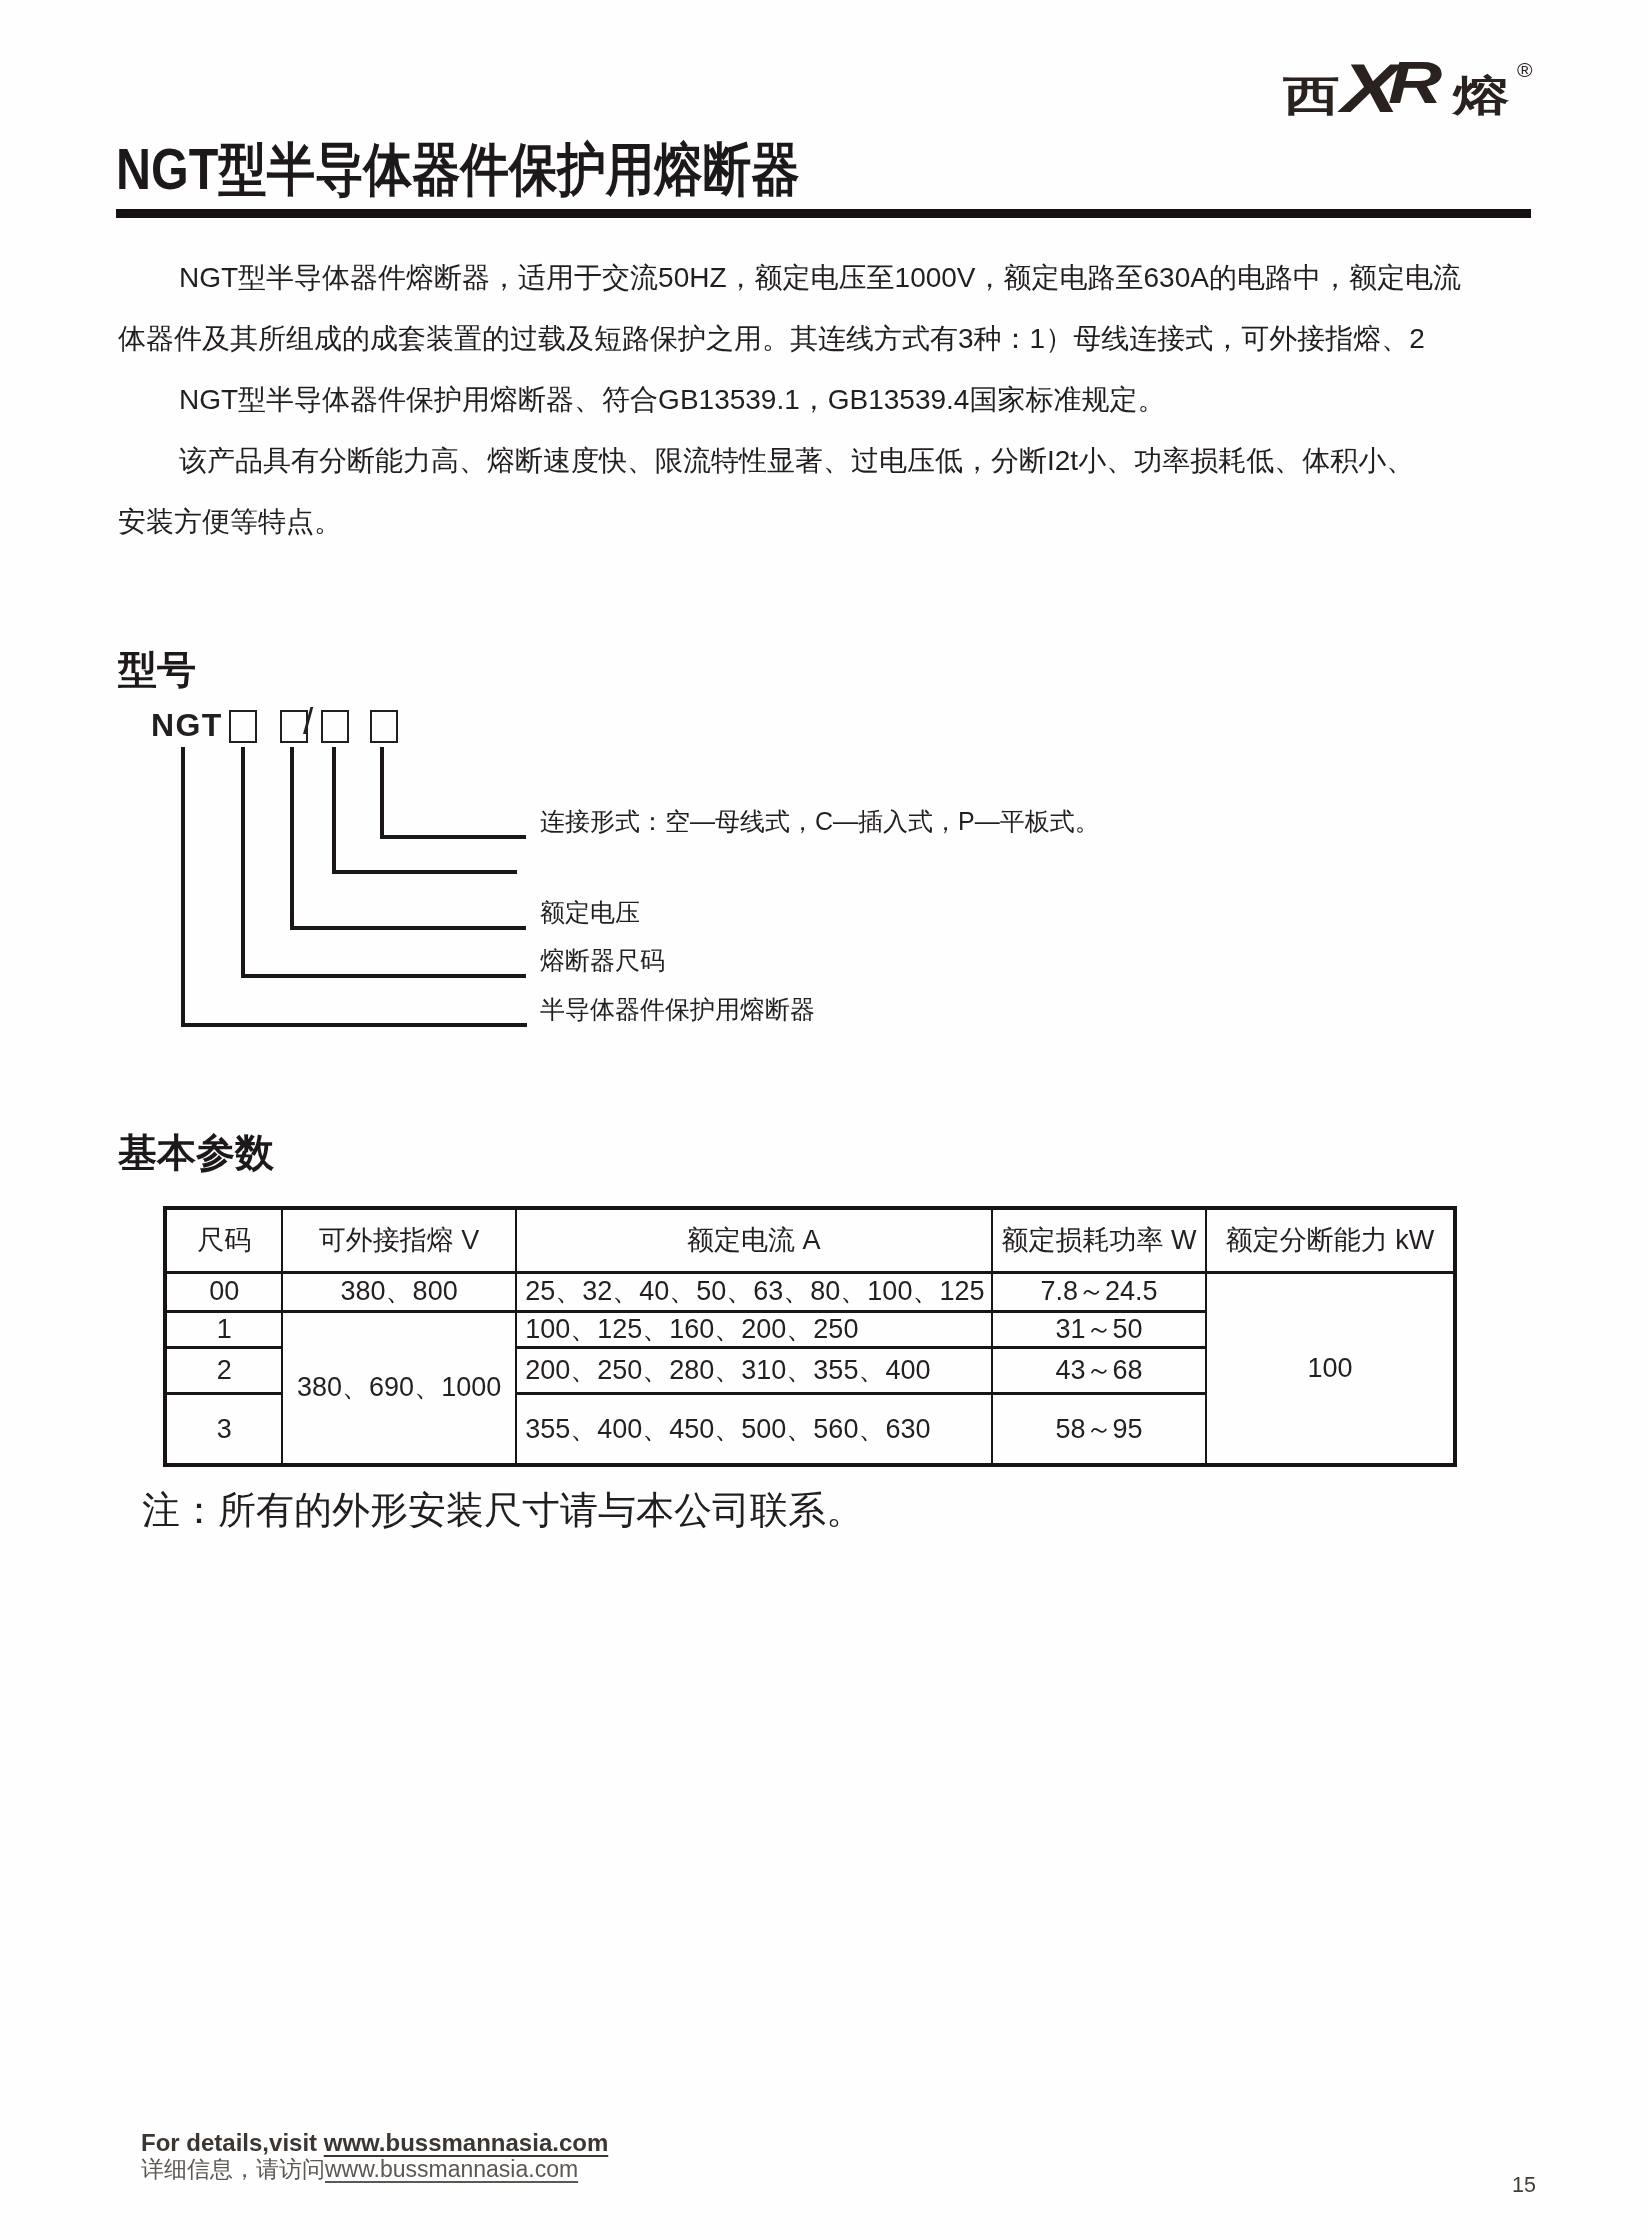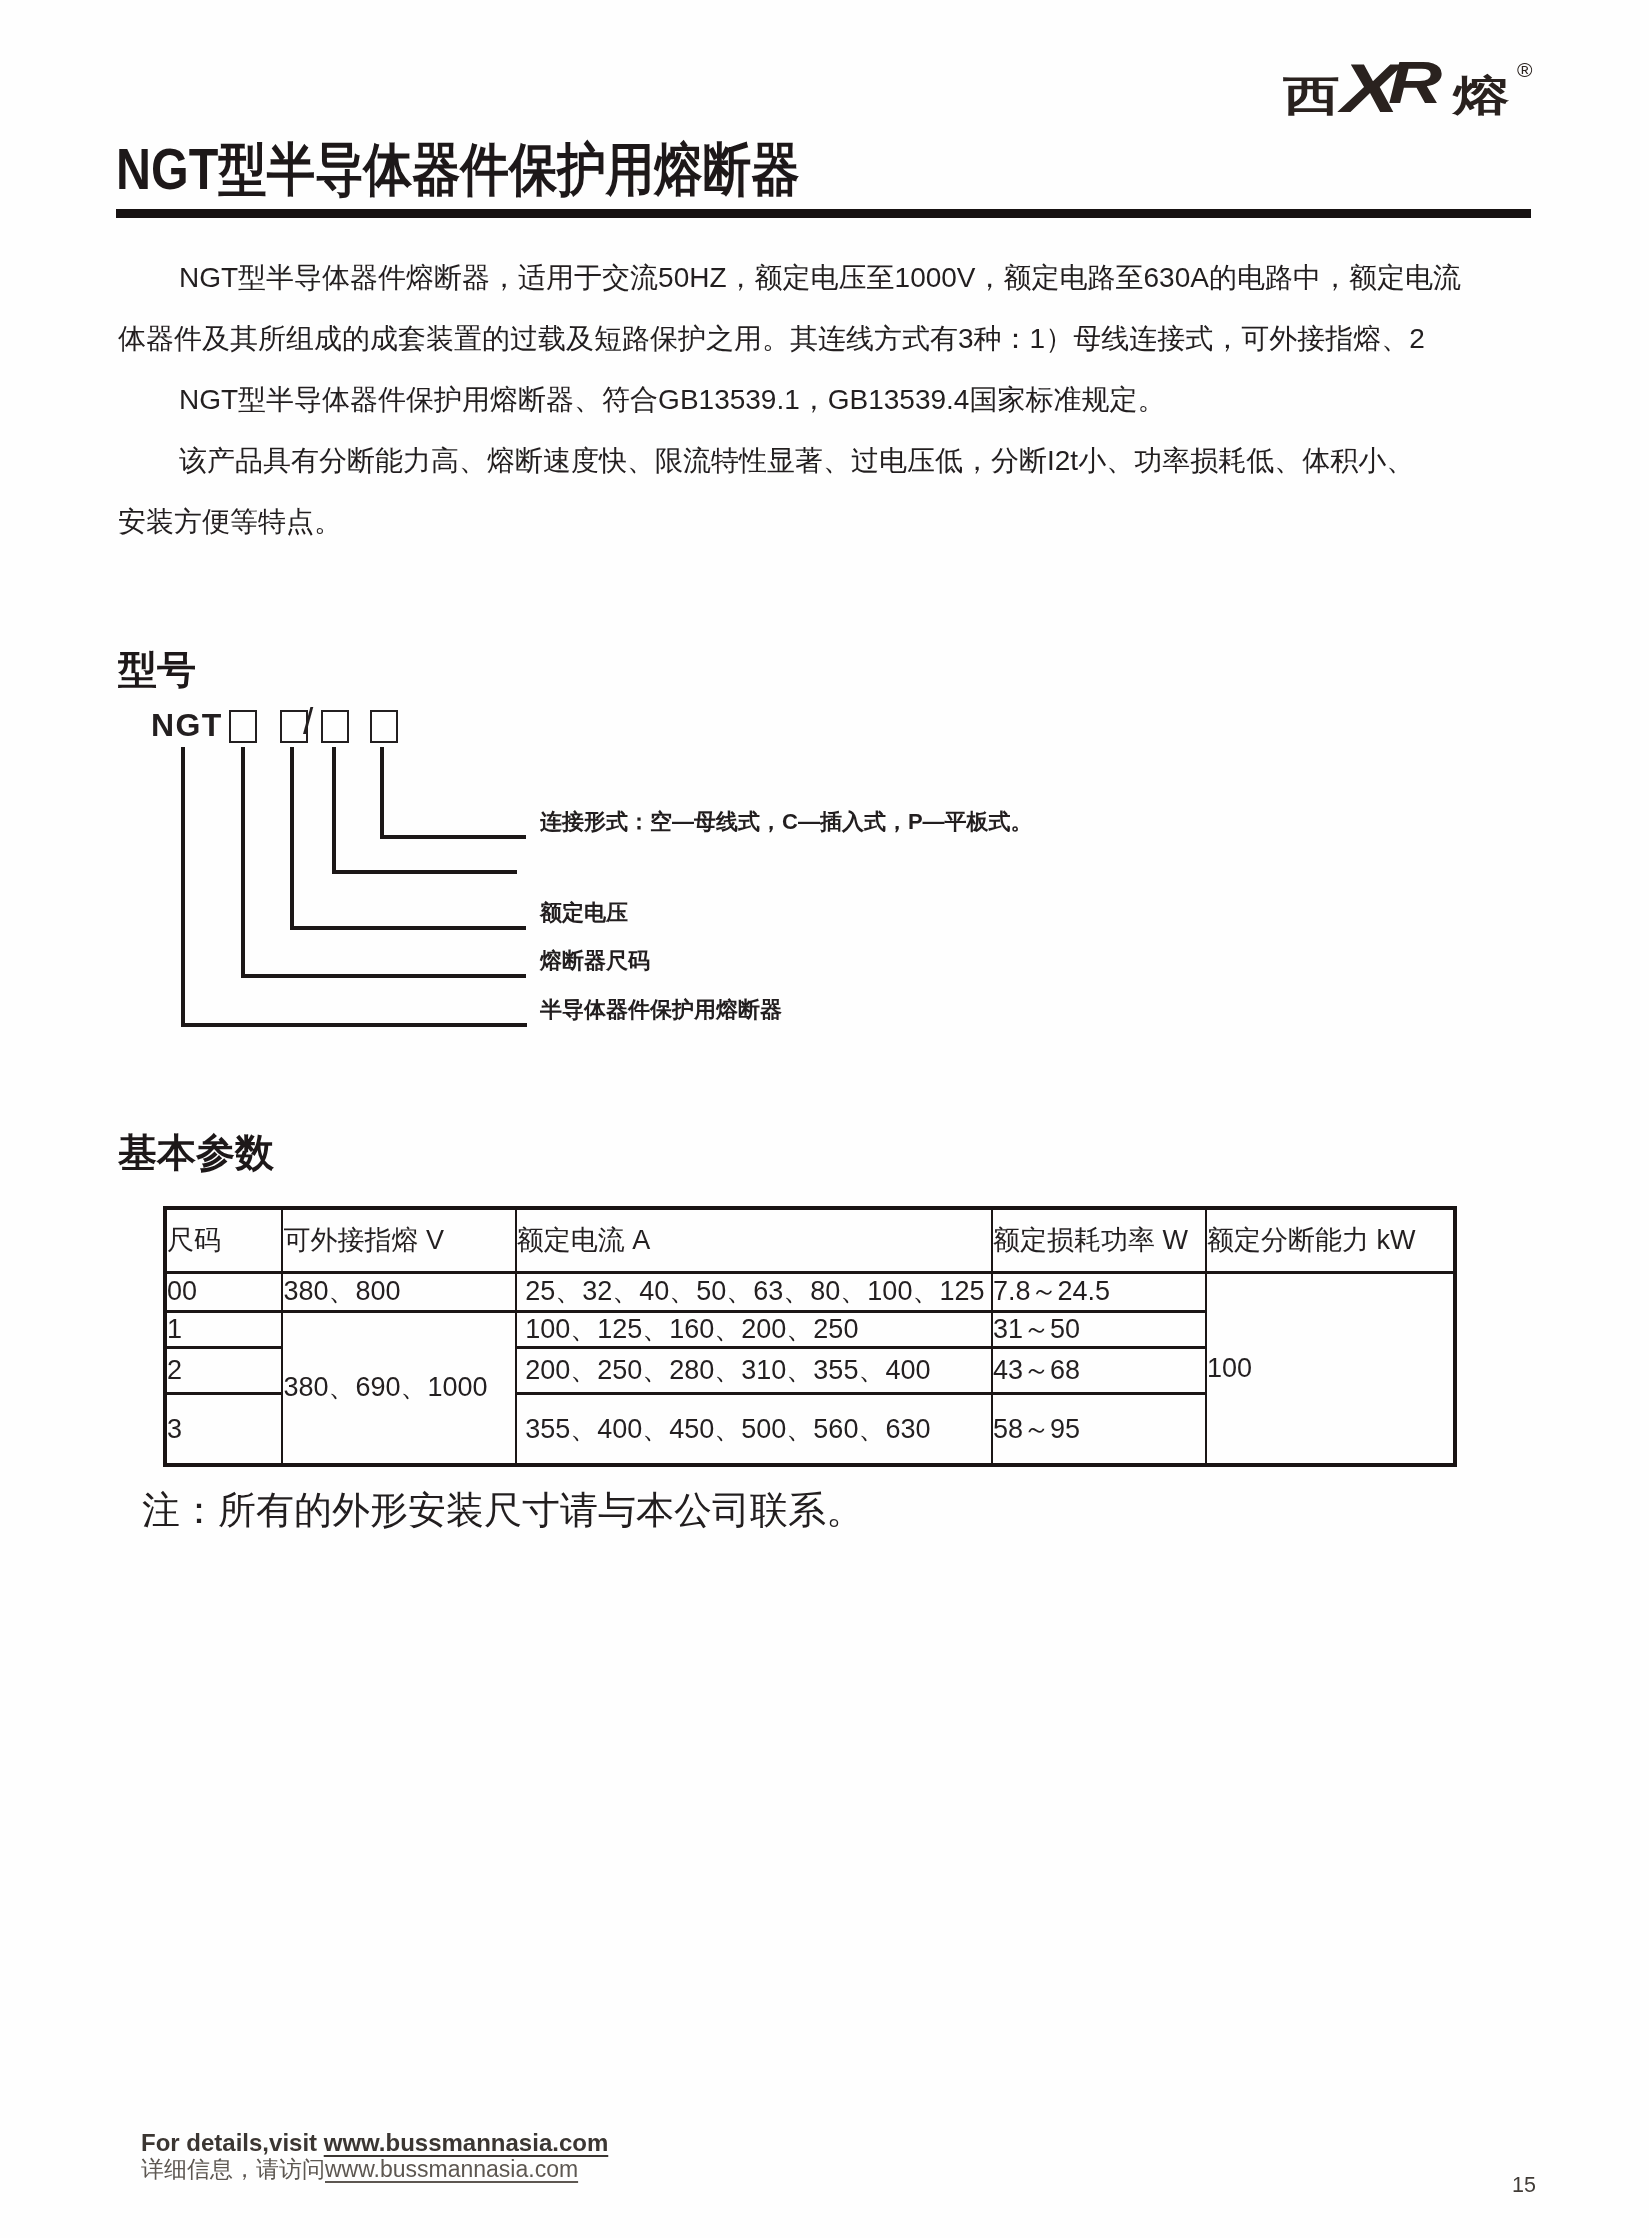--- a/index.html
+++ b/index.html
@@ -47,37 +47,37 @@
   .v-product    { left:181px; top:747px; height:276px; }
   .v-size       { left:241px; top:747px; height:227px; }
   .v-voltage    { left:290px; top:747px; height:179px; }
   .v-blank      { left:332px; top:747px; height:123px; }
   .v-connection { left:380px; top:747px; height:88px; }
   .hl-connection { left:380px; top:835px; width:146px; }
   .hl-blank      { left:332px; top:870px; width:185px; }
   .hl-voltage    { left:290px; top:926px; width:236px; }
   .hl-size       { left:241px; top:974px; width:285px; }
   .hl-product    { left:181px; top:1023px; width:346px; }
-  .branch-label { position:absolute; left:540px; font-size:22px; white-space:nowrap; color:#221e1f; line-height:35px;font-weight:bold; }
+  .branch-label { position:absolute; left:540px; font-size:25px; white-space:nowrap; color:#221e1f; line-height:35px; }
   .bl-connection { top:804px; }
   .bl-blank      { top:838px; }
   .bl-voltage    { top:895px; }
   .bl-size       { top:943px; }
   .bl-product    { top:992px; }
 
   
   .params-table {
     position:absolute; left:163px; top:1206px; width:1294px;
     border-collapse:collapse; table-layout:fixed; font-size:27px; color:#231f20;
     border:4.2px solid #191414;
   }
   .params-table th, .params-table td {
     border-left:2.1px solid #1b1616; border-right:2.1px solid #1b1616;
     border-top:3.5px solid #1b1616; border-bottom:3.5px solid #1b1616;
-    text-align:left; vertical-align:middle; font-weight:400; padding:1.4px 0; line-height:1.15;
+    text-align:center; vertical-align:middle; font-weight:400; padding:1.4px 0; line-height:1.15;
   }
   .params-table td.cur { text-align:left; padding-left:8.3px; }
   .params-table tr.hrow  { height:64px; }
   .params-table tr.r0 { height:39px; }
   .params-table tr.r1 { height:29px; }
   .params-table tr.r2 { height:46px; }
   .params-table tr.r3 { height:71px; }
 
   .note { position:absolute; left:118px; top:1485px; font-size:38px; color:#221e1f; white-space:nowrap;margin-left:24px; }
 

